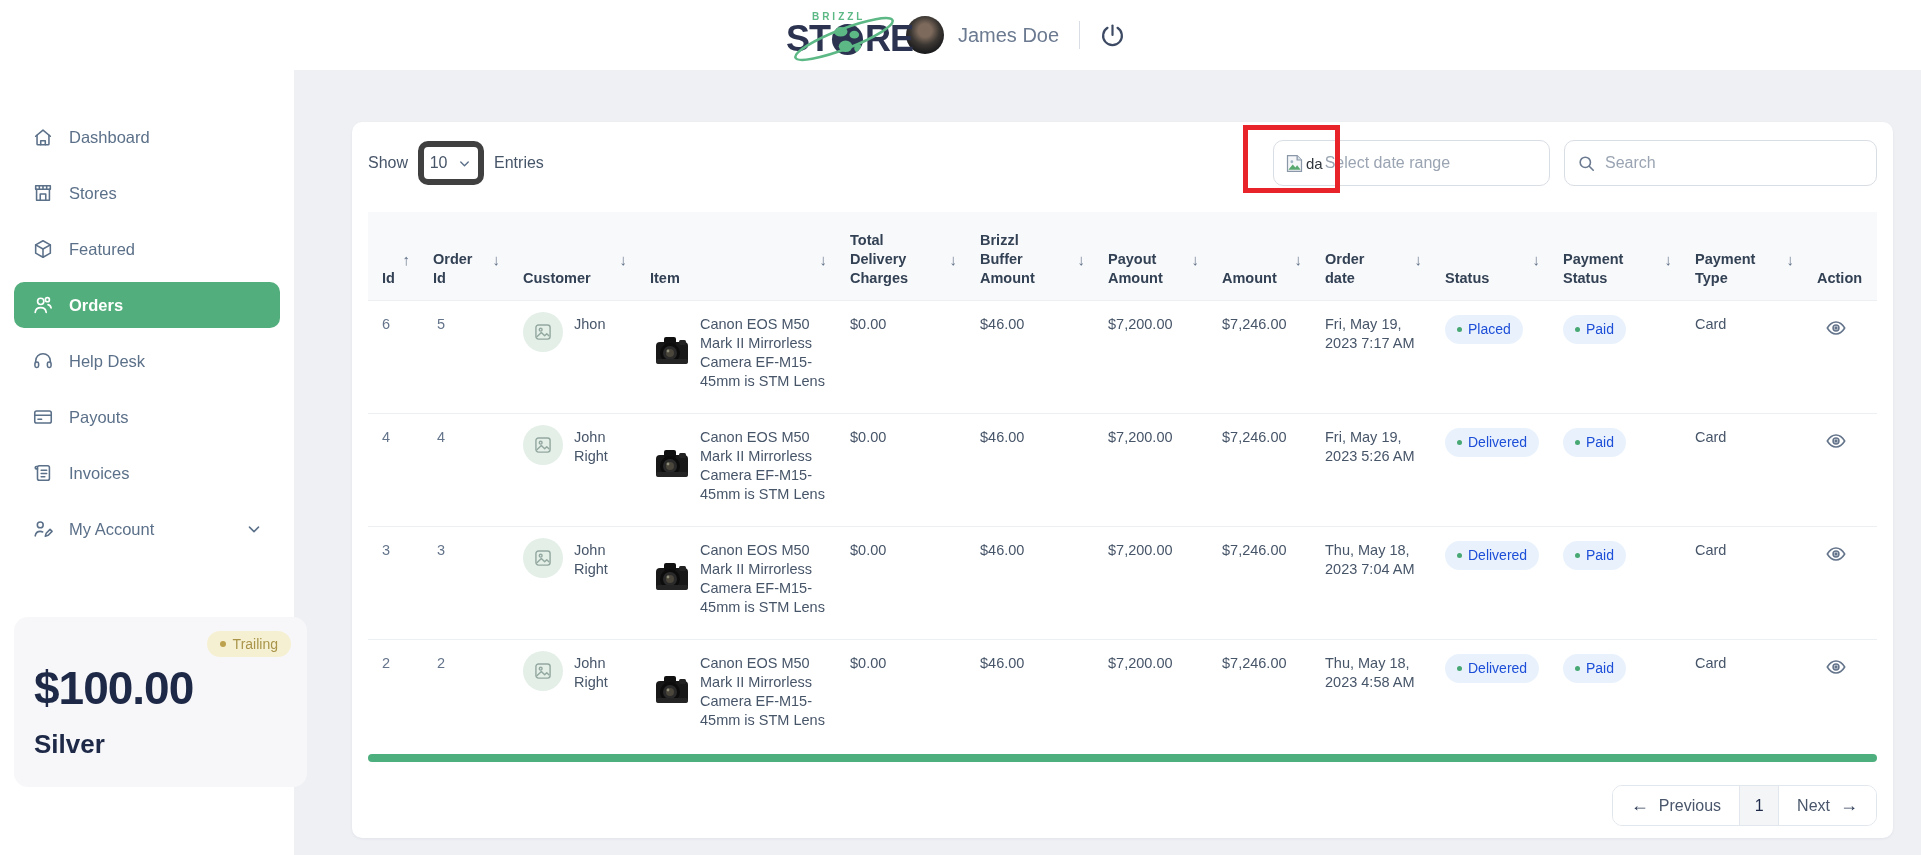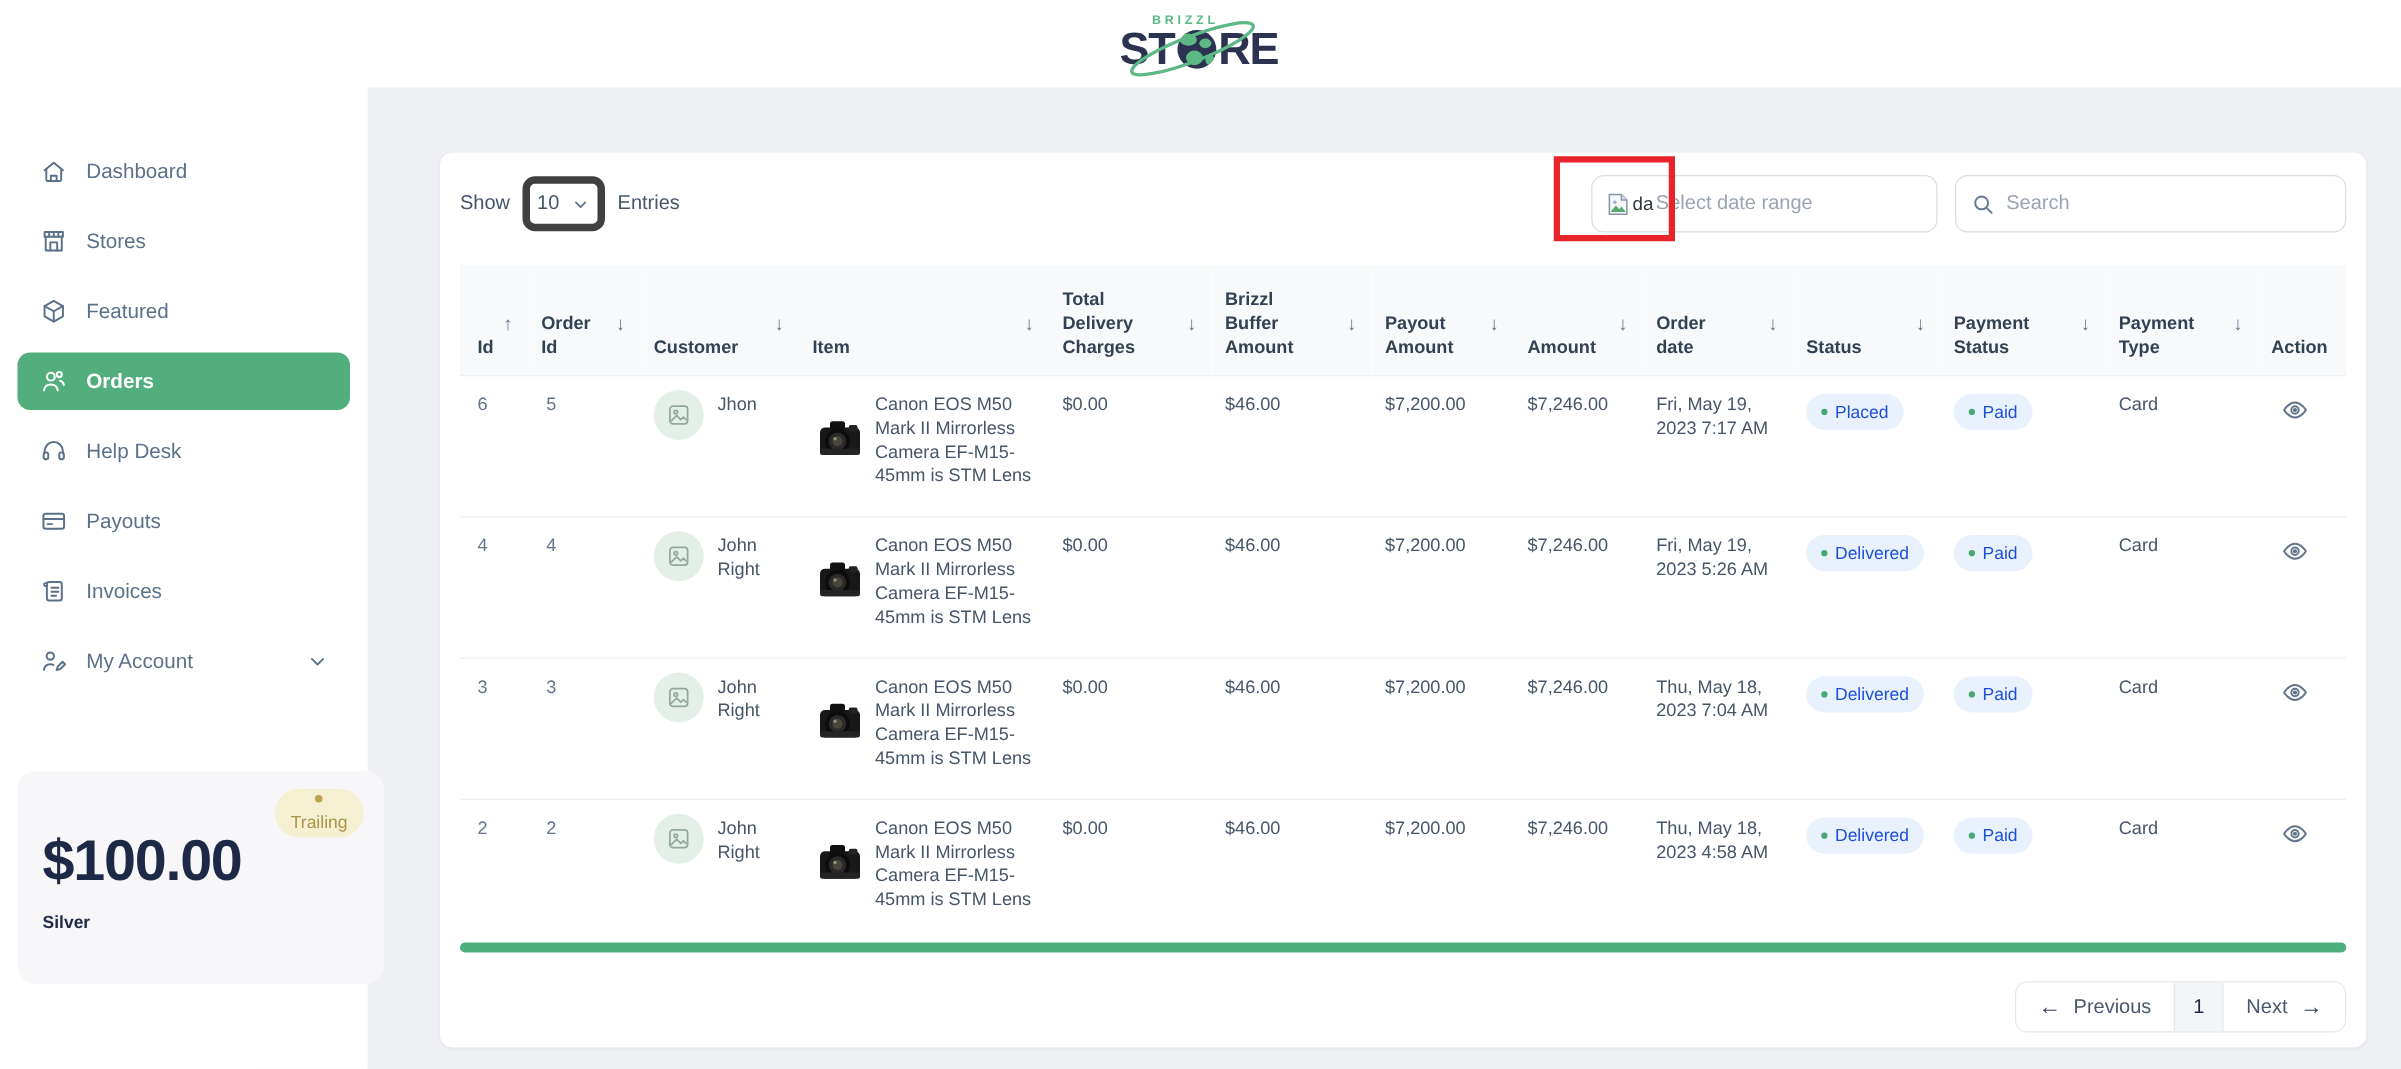--- a/index.html
+++ b/index.html
@@ -31,24 +31,24 @@
               border-radius:10px; margin-bottom:10px; cursor:pointer; color:#5b7089;
               font-size:16.5px; font-weight:500; }
   .nav-item .nav-ic { display:flex; width:23px; justify-content:center; }
   .nav-item.active { background:#52ae7c; color:#fff; font-weight:bold; }
   .nav-item .chev { margin-left:auto; display:flex; }
 
   .balance-card { position:absolute; left:14px; top:547px; width:293px; height:170px;
                   background:#f7f7f9; border-radius:14px; padding:18px 20px; }
   .trail-badge { position:absolute; right:16px; top:14px; background:#f6f0d3; color:#a9944a;
                  font-size:14px; border-radius:999px; padding:5px 13px; display:flex;
-                 align-items:center; gap:7px;flex-direction:column; }
+                 align-items:center; gap:7px; }
   .trail-badge .dot { width:6px; height:6px; border-radius:50%; background:#bca14e; }
   .balance-amount { margin-top:26px; font-size:46px; font-weight:bold; color:#1e2947; letter-spacing:-1px; }
-  .balance-tier { margin-top:14px; font-size:14px; font-weight:bold; color:#1e2947; }
+  .balance-tier { margin-top:14px; font-size:26px; font-weight:bold; color:#1e2947; }
 
   
   .content { position:absolute; left:321px; top:70px; width:1600px; height:785px; background:#eef0f4; }
   .card { position:absolute; left:31px; top:52px; width:1541px; height:716px; background:#fff;
           border-radius:10px; box-shadow:0 1px 3px rgba(20,30,60,.06); padding:18px 16px; }
 
   .controls { display:flex; align-items:center; position:relative; margin-bottom:26px; }
   .show-group { display:flex; align-items:center; gap:10px; font-size:16px; color:#475569; }
   .entries-select { width:66px; height:44px; border:6px solid #404040; border-radius:10px;
                     display:flex; align-items:center; justify-content:center; gap:10px;
@@ -137,20 +137,31 @@
           <ellipse cx="15" cy="24" rx="7" ry="6"></ellipse>
           <ellipse cx="28" cy="26" rx="4" ry="4"></ellipse>
         </g>
       </svg>
       <span>RE</span>
     </div>
     <svg class="logo-ring" viewBox="0 0 132 50">
       <ellipse cx="66" cy="27" rx="52" ry="10" fill="none" stroke="#5cb885" stroke-width="2.6" transform="rotate(-21 66 27)"></ellipse>
     </svg>
   </div>
+  <div class="user-area">
+    <div class="avatar"></div>
+    <span class="user-name">James Doe</span>
+    <span class="user-divider"></span>
+    <button class="power-btn">
+      <svg width="25" height="25" viewBox="0 0 24 24" fill="none" stroke="#3d4a63" stroke-width="2.1" stroke-linecap="round">
+        <path d="M12 2.5v9"></path>
+          <path d="M7.2 4.6a9 9 0 1 0 9.6 0"></path>
+      </svg>
+    </button>
+  </div>
 </div>
 
 <div class="sidebar">
   <div class="nav-item">
     <span class="nav-ic">
       <svg width="22" height="22" viewBox="0 0 24 24" fill="none" stroke="#5b7089" stroke-width="1.7" stroke-linecap="round" stroke-linejoin="round">
           <path d="M4 11.2 12 4.5l8 6.7"></path>
           <path d="M5.5 10v9.5a1 1 0 0 0 1 1h11a1 1 0 0 0 1-1V10"></path>
           <path d="M9.5 20.5v-4.5h5v4.5"></path>
         </svg>

